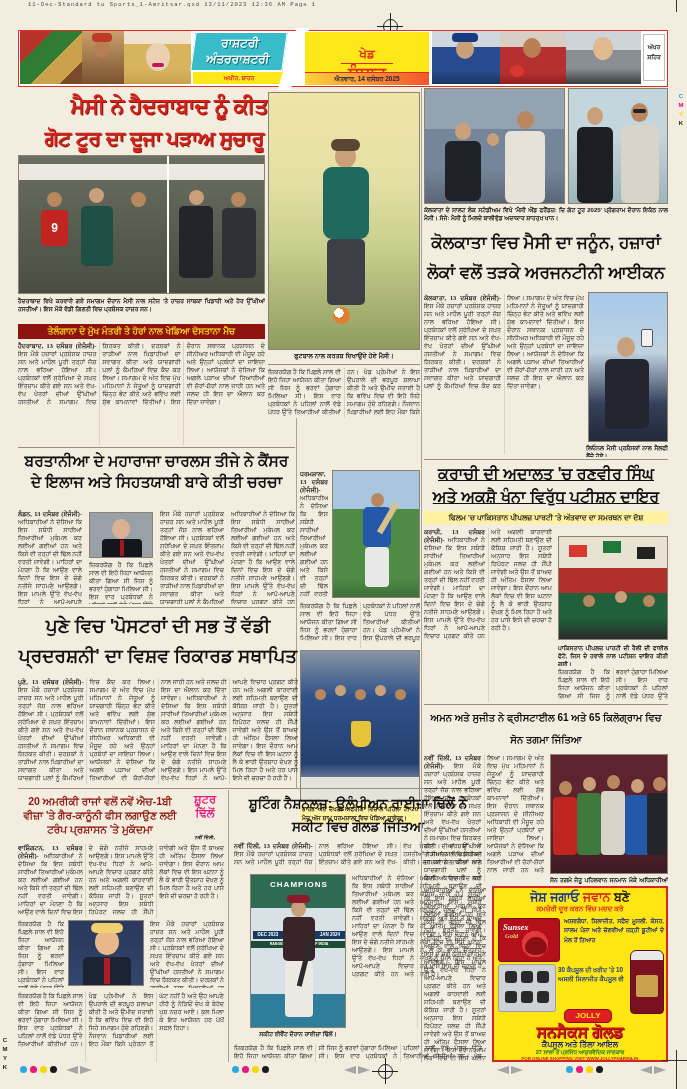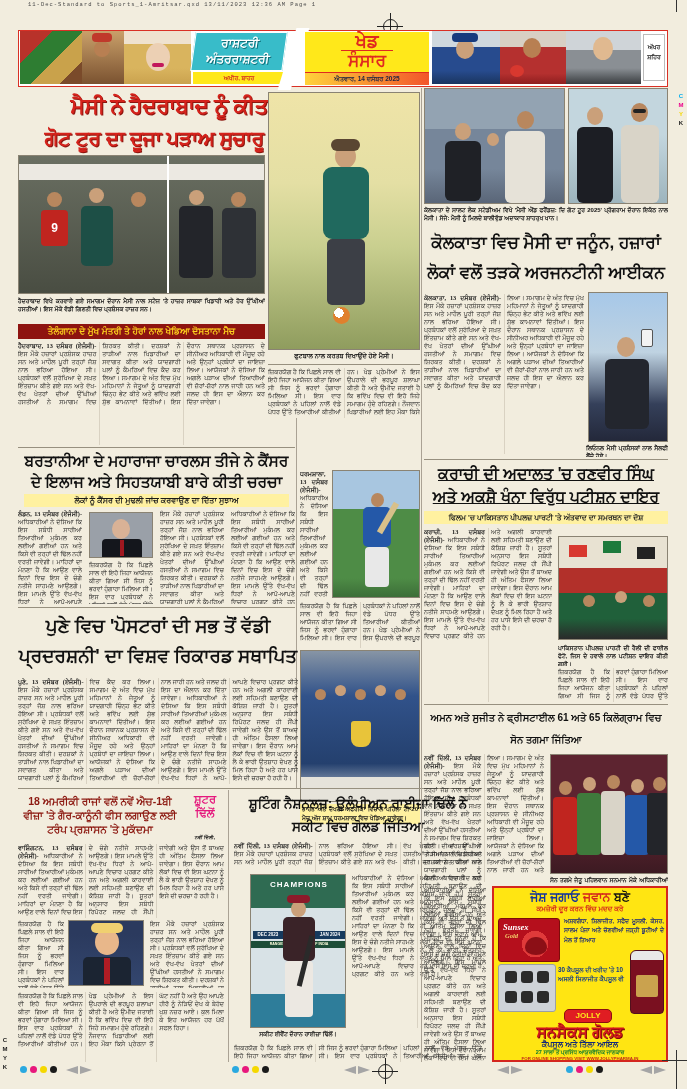--- a/index.html
+++ b/index.html
@@ -11,21 +11,21 @@
   .masthead{position:absolute;left:18px;top:30px;width:650px;height:57px;background:#fff;border:1.5px solid #d93025;box-sizing:border-box;}
   .seg{position:absolute;top:0;height:53px;overflow:hidden;}
   .mh-teal{position:absolute;left:174px;top:1px;width:92px;height:39px;background:#38bcc9;transform:skewX(-8deg);
            color:#fff;font-weight:bold;font-size:12px;line-height:1.35;text-align:center;padding-top:2px;box-sizing:border-box;
            text-shadow:1px 1px 0 #0e6e78;border:1px solid #fff;}
   .mh-tag{position:absolute;left:174px;top:41px;width:92px;height:12px;background:#ffe81a;color:#d42a1e;
           font-weight:bold;font-size:6px;line-height:12px;text-align:center;}
   .mh-slash{position:absolute;left:268px;top:-3px;width:13px;height:62px;background:#fff;transform:skewX(-17deg);}
   .mh-title{position:absolute;left:286px;top:1px;width:124px;height:40px;background:#ffe81a;text-align:center;
             border-bottom:2px solid #e02920;}
-  .mh-title .t1{font-weight:bold;font-size:18px;line-height:17px;color:#e02920;border-bottom:1.5px solid #e02920;width:52px;margin:1px auto 0;}
+  .mh-title .t1{font-weight:bold;font-size:12px;line-height:17px;color:#e02920;border-bottom:1.5px solid #e02920;width:52px;margin:14px auto 0;}
   .mh-title .t2{font-weight:bold;font-size:17px;line-height:20px;color:#e02920;}
   .mh-date{position:absolute;left:286px;top:42px;width:124px;height:12px;background:linear-gradient(90deg,#ffd23a,#f2552b);
            color:#1c2344;font-weight:bold;font-size:6.5px;line-height:12px;text-align:center;}
   .mh-corner{position:absolute;left:624px;top:3px;width:22px;height:47px;background:#fff;border:1px solid #bbb;
              font-weight:bold;font-size:6px;line-height:1.6;text-align:center;color:#222;padding-top:8px;box-sizing:border-box;}
   
   .hl{position:absolute;font-weight:bold;color:#101010;text-align:center;overflow:hidden;font-family:"Liberation Sans","DejaVu Sans",sans-serif;}
   .lead-hl{color:#d5231c;text-shadow:1px 1px 0 #8c150e;letter-spacing:-0.3px;}
   .bar{position:absolute;background:#8e1410;color:#ffd41e;font-weight:bold;text-align:center;overflow:hidden;}
   .subhead{position:absolute;background:#fff1a0;color:#1a1a1a;font-weight:bold;text-align:center;overflow:hidden;}
@@ -161,21 +161,20 @@
   <div class="bt c3" style="left:18px;top:342px;width:247px;height:103px;">
     <span class="dl">ਹੈਦਰਾਬਾਦ, 13 ਦਸੰਬਰ (ਏਜੰਸੀ)-</span>
     <span>ਇਸ ਮੌਕੇ ਹਜ਼ਾਰਾਂ ਪ੍ਰਸ਼ੰਸਕ ਹਾਜ਼ਰ ਸਨ ਅਤੇ ਮਾਹੌਲ ਪੂਰੀ ਤਰ੍ਹਾਂ ਜੋਸ਼ ਨਾਲ ਭਰਿਆ ਹੋਇਆ ਸੀ। ਪ੍ਰਬੰਧਕਾਂ ਵਲੋਂ ਸੁਰੱਖਿਆ ਦੇ ਸਖ਼ਤ ਇੰਤਜ਼ਾਮ ਕੀਤੇ ਗਏ ਸਨ ਅਤੇ ਵੱਖ-ਵੱਖ ਖੇਤਰਾਂ ਦੀਆਂ ਉੱਘੀਆਂ ਹਸਤੀਆਂ ਨੇ ਸਮਾਗਮ ਵਿਚ ਸ਼ਿਰਕਤ ਕੀਤੀ। ਦਰਸ਼ਕਾਂ ਨੇ ਤਾੜੀਆਂ ਨਾਲ ਖਿਡਾਰੀਆਂ ਦਾ ਸਵਾਗਤ ਕੀਤਾ ਅਤੇ ਯਾਦਗਾਰੀ ਪਲਾਂ ਨੂੰ ਕੈਮਰਿਆਂ ਵਿਚ ਕੈਦ ਕਰ ਲਿਆ। ਸਮਾਗਮ ਦੇ ਅੰਤ ਵਿਚ ਮੁੱਖ ਮਹਿਮਾਨਾਂ ਨੇ ਜੇਤੂਆਂ ਨੂੰ ਯਾਦਗਾਰੀ ਚਿੰਨ੍ਹ ਭੇਟ ਕੀਤੇ ਅਤੇ ਭਵਿੱਖ ਲਈ ਸ਼ੁੱਭ ਕਾਮਨਾਵਾਂ ਦਿੱਤੀਆਂ। ਇਸ ਦੌਰਾਨ ਸਥਾਨਕ ਪ੍ਰਸ਼ਾਸਨ ਦੇ ਸੀਨੀਅਰ ਅਧਿਕਾਰੀ ਵੀ ਮੌਜੂਦ ਰਹੇ ਅਤੇ ਉਨ੍ਹਾਂ ਪ੍ਰਬੰਧਾਂ ਦਾ ਜਾਇਜ਼ਾ ਲਿਆ। ਆਯੋਜਕਾਂ ਨੇ ਦੱਸਿਆ ਕਿ ਅਗਲੇ ਪੜਾਅ ਦੀਆਂ ਤਿਆਰੀਆਂ ਵੀ ਜ਼ੋਰਾਂ-ਸ਼ੋਰਾਂ ਨਾਲ ਜਾਰੀ ਹਨ ਅਤੇ ਜਲਦ ਹੀ ਇਸ ਦਾ ਐਲਾਨ ਕਰ ਦਿੱਤਾ ਜਾਵੇਗਾ।</span>
   </div>
   <div class="bt c2" style="left:268px;top:368px;width:152px;height:50px;">
     <span>ਜ਼ਿਕਰਯੋਗ ਹੈ ਕਿ ਪਿਛਲੇ ਸਾਲ ਵੀ ਇਹੋ ਜਿਹਾ ਆਯੋਜਨ ਕੀਤਾ ਗਿਆ ਸੀ ਜਿਸ ਨੂੰ ਭਰਵਾਂ ਹੁੰਗਾਰਾ ਮਿਲਿਆ ਸੀ। ਇਸ ਵਾਰ ਪ੍ਰਬੰਧਕਾਂ ਨੇ ਪਹਿਲਾਂ ਨਾਲੋਂ ਵੱਡੇ ਪੱਧਰ ਉੱਤੇ ਤਿਆਰੀਆਂ ਕੀਤੀਆਂ ਹਨ। ਖੇਡ ਪ੍ਰੇਮੀਆਂ ਨੇ ਇਸ ਉਪਰਾਲੇ ਦੀ ਭਰਪੂਰ ਸ਼ਲਾਘਾ ਕੀਤੀ ਹੈ ਅਤੇ ਉਮੀਦ ਜਤਾਈ ਹੈ ਕਿ ਭਵਿੱਖ ਵਿਚ ਵੀ ਇਹੋ ਜਿਹੇ ਸਮਾਗਮ ਹੁੰਦੇ ਰਹਿਣਗੇ। ਨੌਜਵਾਨ ਖਿਡਾਰੀਆਂ ਲਈ ਇਹ ਮੌਕਾ ਕਿਸੇ ਪ੍ਰੇਰਨਾ ਤੋਂ ਘੱਟ ਨਹੀਂ ਹੈ ਅਤੇ ਉਹ ਆਪਣੇ ਹੀਰੋ ਨੂੰ ਨੇੜਿਓਂ ਦੇਖ ਕੇ ਬੇਹੱਦ ਖੁਸ਼ ਨਜ਼ਰ ਆਏ। ਕੁਲ ਮਿਲਾ ਕੇ ਇਹ ਆਯੋਜਨ ਹਰ ਪੱਖੋਂ ਸਫਲ ਰਿਹਾ।</span>
   </div>
 
   <div class="rh" style="left:18px;top:447px;width:277px;"></div>
   <div class="hl" style="left:18px;top:450px;width:277px;height:42px;font-size:15.5px;line-height:21px;">ਬਰਤਾਨੀਆ ਦੇ ਮਹਾਰਾਜਾ ਚਾਰਲਸ ਤੀਜੇ ਨੇ ਕੈਂਸਰ ਦੇ ਇਲਾਜ ਅਤੇ ਸਿਹਤਯਾਬੀ ਬਾਰੇ ਕੀਤੀ ਚਰਚਾ</div>
-  <div class="subhead" style="left:24px;top:494px;width:265px;height:13px;font-size:8px;line-height:13px;">ਲੋਕਾਂ ਨੂੰ ਕੈਂਸਰ ਦੀ ਮੁਢਲੀ ਜਾਂਚ ਕਰਵਾਉਣ ਦਾ ਦਿੱਤਾ ਸੁਝਾਅ</div>
   <div class="bt" style="left:18px;top:510px;width:64px;height:94px;">
     <span class="dl">ਲੰਡਨ, 13 ਦਸੰਬਰ (ਏਜੰਸੀ)-</span>
     <span>ਅਧਿਕਾਰੀਆਂ ਨੇ ਦੱਸਿਆ ਕਿ ਇਸ ਸਬੰਧੀ ਸਾਰੀਆਂ ਤਿਆਰੀਆਂ ਮੁਕੰਮਲ ਕਰ ਲਈਆਂ ਗਈਆਂ ਹਨ ਅਤੇ ਕਿਸੇ ਵੀ ਤਰ੍ਹਾਂ ਦੀ ਢਿੱਲ ਨਹੀਂ ਵਰਤੀ ਜਾਵੇਗੀ। ਮਾਹਿਰਾਂ ਦਾ ਮੰਨਣਾ ਹੈ ਕਿ ਆਉਣ ਵਾਲੇ ਦਿਨਾਂ ਵਿਚ ਇਸ ਦੇ ਚੰਗੇ ਨਤੀਜੇ ਸਾਹਮਣੇ ਆਉਣਗੇ। ਇਸ ਮਾਮਲੇ ਉੱਤੇ ਵੱਖ-ਵੱਖ ਧਿਰਾਂ ਨੇ ਆਪੋ-ਆਪਣੇ ਵਿਚਾਰ ਪ੍ਰਗਟ ਕੀਤੇ ਹਨ ਅਤੇ ਅਗਲੀ ਕਾਰਵਾਈ ਲਈ ਸਹਿਮਤੀ ਬਣਾਉਣ ਦੀ ਕੋਸ਼ਿਸ਼ ਜਾਰੀ ਹੈ। ਸੂਤਰਾਂ ਅਨੁਸਾਰ ਇਸ ਸਬੰਧੀ ਰਿਪੋਰਟ ਜਲਦ ਹੀ ਸੌਂਪੀ ਜਾਵੇਗੀ ਅਤੇ ਉਸ ਤੋਂ ਬਾਅਦ ਹੀ ਅੰਤਿਮ ਫੈਸਲਾ ਲਿਆ ਜਾਵੇਗਾ। ਇਸ ਦੌਰਾਨ ਆਮ ਲੋਕਾਂ ਵਿਚ ਵੀ ਇਸ ਘਟਨਾ ਨੂੰ ਲੈ ਕੇ ਭਾਰੀ ਉਤਸ਼ਾਹ ਦੇਖਣ ਨੂੰ ਮਿਲ ਰਿਹਾ ਹੈ ਅਤੇ ਹਰ ਪਾਸੇ ਇਸੇ ਦੀ ਚਰਚਾ ਹੋ ਰਹੀ ਹੈ।</span>
   </div>
   <div class="ph" style="left:89px;top:512px;width:64px;height:46px;background:#9aa0a8;">
     <div class="head" style="left:22px;top:6px;width:18px;height:20px;background:#d9b296;"></div>
     <div class="shape" style="left:12px;top:26px;width:40px;height:20px;background:#14161c;border-radius:4px 4px 0 0;"></div>
     <div class="shape" style="left:30px;top:27px;width:4px;height:16px;background:#a01820;"></div>
   </div>
   <div class="bt" style="left:89px;top:561px;width:64px;height:43px;">
@@ -217,21 +216,21 @@
   <div class="hl" style="left:18px;top:611px;width:280px;height:62px;font-size:18.5px;line-height:30px;">ਪੁਣੇ ਵਿਚ 'ਪੋਸਟਰਾਂ ਦੀ ਸਭ ਤੋਂ ਵੱਡੀ ਪ੍ਰਦਰਸ਼ਨੀ' ਦਾ ਵਿਸ਼ਵ ਰਿਕਾਰਡ ਸਥਾਪਿਤ</div>
   <div class="bt c4" style="left:18px;top:678px;width:280px;height:106px;">
     <span class="dl">ਪੁਣੇ, 13 ਦਸੰਬਰ (ਏਜੰਸੀ)-</span>
     <span>ਇਸ ਮੌਕੇ ਹਜ਼ਾਰਾਂ ਪ੍ਰਸ਼ੰਸਕ ਹਾਜ਼ਰ ਸਨ ਅਤੇ ਮਾਹੌਲ ਪੂਰੀ ਤਰ੍ਹਾਂ ਜੋਸ਼ ਨਾਲ ਭਰਿਆ ਹੋਇਆ ਸੀ। ਪ੍ਰਬੰਧਕਾਂ ਵਲੋਂ ਸੁਰੱਖਿਆ ਦੇ ਸਖ਼ਤ ਇੰਤਜ਼ਾਮ ਕੀਤੇ ਗਏ ਸਨ ਅਤੇ ਵੱਖ-ਵੱਖ ਖੇਤਰਾਂ ਦੀਆਂ ਉੱਘੀਆਂ ਹਸਤੀਆਂ ਨੇ ਸਮਾਗਮ ਵਿਚ ਸ਼ਿਰਕਤ ਕੀਤੀ। ਦਰਸ਼ਕਾਂ ਨੇ ਤਾੜੀਆਂ ਨਾਲ ਖਿਡਾਰੀਆਂ ਦਾ ਸਵਾਗਤ ਕੀਤਾ ਅਤੇ ਯਾਦਗਾਰੀ ਪਲਾਂ ਨੂੰ ਕੈਮਰਿਆਂ ਵਿਚ ਕੈਦ ਕਰ ਲਿਆ। ਸਮਾਗਮ ਦੇ ਅੰਤ ਵਿਚ ਮੁੱਖ ਮਹਿਮਾਨਾਂ ਨੇ ਜੇਤੂਆਂ ਨੂੰ ਯਾਦਗਾਰੀ ਚਿੰਨ੍ਹ ਭੇਟ ਕੀਤੇ ਅਤੇ ਭਵਿੱਖ ਲਈ ਸ਼ੁੱਭ ਕਾਮਨਾਵਾਂ ਦਿੱਤੀਆਂ। ਇਸ ਦੌਰਾਨ ਸਥਾਨਕ ਪ੍ਰਸ਼ਾਸਨ ਦੇ ਸੀਨੀਅਰ ਅਧਿਕਾਰੀ ਵੀ ਮੌਜੂਦ ਰਹੇ ਅਤੇ ਉਨ੍ਹਾਂ ਪ੍ਰਬੰਧਾਂ ਦਾ ਜਾਇਜ਼ਾ ਲਿਆ। ਆਯੋਜਕਾਂ ਨੇ ਦੱਸਿਆ ਕਿ ਅਗਲੇ ਪੜਾਅ ਦੀਆਂ ਤਿਆਰੀਆਂ ਵੀ ਜ਼ੋਰਾਂ-ਸ਼ੋਰਾਂ ਨਾਲ ਜਾਰੀ ਹਨ ਅਤੇ ਜਲਦ ਹੀ ਇਸ ਦਾ ਐਲਾਨ ਕਰ ਦਿੱਤਾ ਜਾਵੇਗਾ।</span>
     <span>ਅਧਿਕਾਰੀਆਂ ਨੇ ਦੱਸਿਆ ਕਿ ਇਸ ਸਬੰਧੀ ਸਾਰੀਆਂ ਤਿਆਰੀਆਂ ਮੁਕੰਮਲ ਕਰ ਲਈਆਂ ਗਈਆਂ ਹਨ ਅਤੇ ਕਿਸੇ ਵੀ ਤਰ੍ਹਾਂ ਦੀ ਢਿੱਲ ਨਹੀਂ ਵਰਤੀ ਜਾਵੇਗੀ। ਮਾਹਿਰਾਂ ਦਾ ਮੰਨਣਾ ਹੈ ਕਿ ਆਉਣ ਵਾਲੇ ਦਿਨਾਂ ਵਿਚ ਇਸ ਦੇ ਚੰਗੇ ਨਤੀਜੇ ਸਾਹਮਣੇ ਆਉਣਗੇ। ਇਸ ਮਾਮਲੇ ਉੱਤੇ ਵੱਖ-ਵੱਖ ਧਿਰਾਂ ਨੇ ਆਪੋ-ਆਪਣੇ ਵਿਚਾਰ ਪ੍ਰਗਟ ਕੀਤੇ ਹਨ ਅਤੇ ਅਗਲੀ ਕਾਰਵਾਈ ਲਈ ਸਹਿਮਤੀ ਬਣਾਉਣ ਦੀ ਕੋਸ਼ਿਸ਼ ਜਾਰੀ ਹੈ। ਸੂਤਰਾਂ ਅਨੁਸਾਰ ਇਸ ਸਬੰਧੀ ਰਿਪੋਰਟ ਜਲਦ ਹੀ ਸੌਂਪੀ ਜਾਵੇਗੀ ਅਤੇ ਉਸ ਤੋਂ ਬਾਅਦ ਹੀ ਅੰਤਿਮ ਫੈਸਲਾ ਲਿਆ ਜਾਵੇਗਾ। ਇਸ ਦੌਰਾਨ ਆਮ ਲੋਕਾਂ ਵਿਚ ਵੀ ਇਸ ਘਟਨਾ ਨੂੰ ਲੈ ਕੇ ਭਾਰੀ ਉਤਸ਼ਾਹ ਦੇਖਣ ਨੂੰ ਮਿਲ ਰਿਹਾ ਹੈ ਅਤੇ ਹਰ ਪਾਸੇ ਇਸੇ ਦੀ ਚਰਚਾ ਹੋ ਰਹੀ ਹੈ।</span>
   </div>
 
   <div class="rh" style="left:18px;top:788px;width:464px;"></div>
   <div class="rv" style="left:228px;top:790px;height:272px;"></div>
 
-  <div class="hl" style="left:18px;top:794px;width:164px;height:42px;font-size:10.5px;line-height:14px;color:#8d1a12;">18 ਅਮਰੀਕੀ ਰਾਜਾਂ ਵਲੋਂ ਨਵੇਂ ਐਚ-1ਬੀ ਵੀਜ਼ਾ 'ਤੇ ਗੈਰ-ਕਾਨੂੰਨੀ ਫੀਸ ਲਗਾਉਣ ਲਈ ਟਰੰਪ ਪ੍ਰਸ਼ਾਸਨ 'ਤੇ ਮੁਕੱਦਮਾ</div>
+  <div class="hl" style="left:18px;top:794px;width:164px;height:42px;font-size:10.5px;line-height:14px;color:#8d1a12;">20 ਅਮਰੀਕੀ ਰਾਜਾਂ ਵਲੋਂ ਨਵੇਂ ਐਚ-1ਬੀ ਵੀਜ਼ਾ 'ਤੇ ਗੈਰ-ਕਾਨੂੰਨੀ ਫੀਸ ਲਗਾਉਣ ਲਈ ਟਰੰਪ ਪ੍ਰਸ਼ਾਸਨ 'ਤੇ ਮੁਕੱਦਮਾ</div>
   <div class="kicker" style="left:184px;top:792px;width:42px;height:30px;font-size:11.5px;line-height:14px;">
     <div>ਸ਼ੂਟਰ</div>
     <div>ਢਿੱਲੋਂ</div>
   </div>
   <div class="cap capc" style="left:184px;top:834px;width:42px;height:8px;font-size:5px;">ਨਵੀਂ ਦਿੱਲੀ,</div>
   <div class="bt c3" style="left:18px;top:844px;width:206px;height:74px;">
     <span class="dl">ਵਾਸ਼ਿੰਗਟਨ, 13 ਦਸੰਬਰ (ਏਜੰਸੀ)-</span>
     <span>ਅਧਿਕਾਰੀਆਂ ਨੇ ਦੱਸਿਆ ਕਿ ਇਸ ਸਬੰਧੀ ਸਾਰੀਆਂ ਤਿਆਰੀਆਂ ਮੁਕੰਮਲ ਕਰ ਲਈਆਂ ਗਈਆਂ ਹਨ ਅਤੇ ਕਿਸੇ ਵੀ ਤਰ੍ਹਾਂ ਦੀ ਢਿੱਲ ਨਹੀਂ ਵਰਤੀ ਜਾਵੇਗੀ। ਮਾਹਿਰਾਂ ਦਾ ਮੰਨਣਾ ਹੈ ਕਿ ਆਉਣ ਵਾਲੇ ਦਿਨਾਂ ਵਿਚ ਇਸ ਦੇ ਚੰਗੇ ਨਤੀਜੇ ਸਾਹਮਣੇ ਆਉਣਗੇ। ਇਸ ਮਾਮਲੇ ਉੱਤੇ ਵੱਖ-ਵੱਖ ਧਿਰਾਂ ਨੇ ਆਪੋ-ਆਪਣੇ ਵਿਚਾਰ ਪ੍ਰਗਟ ਕੀਤੇ ਹਨ ਅਤੇ ਅਗਲੀ ਕਾਰਵਾਈ ਲਈ ਸਹਿਮਤੀ ਬਣਾਉਣ ਦੀ ਕੋਸ਼ਿਸ਼ ਜਾਰੀ ਹੈ। ਸੂਤਰਾਂ ਅਨੁਸਾਰ ਇਸ ਸਬੰਧੀ ਰਿਪੋਰਟ ਜਲਦ ਹੀ ਸੌਂਪੀ ਜਾਵੇਗੀ ਅਤੇ ਉਸ ਤੋਂ ਬਾਅਦ ਹੀ ਅੰਤਿਮ ਫੈਸਲਾ ਲਿਆ ਜਾਵੇਗਾ। ਇਸ ਦੌਰਾਨ ਆਮ ਲੋਕਾਂ ਵਿਚ ਵੀ ਇਸ ਘਟਨਾ ਨੂੰ ਲੈ ਕੇ ਭਾਰੀ ਉਤਸ਼ਾਹ ਦੇਖਣ ਨੂੰ ਮਿਲ ਰਿਹਾ ਹੈ ਅਤੇ ਹਰ ਪਾਸੇ ਇਸੇ ਦੀ ਚਰਚਾ ਹੋ ਰਹੀ ਹੈ।</span>
   </div>
   <div class="bt" style="left:18px;top:920px;width:46px;height:68px;">

